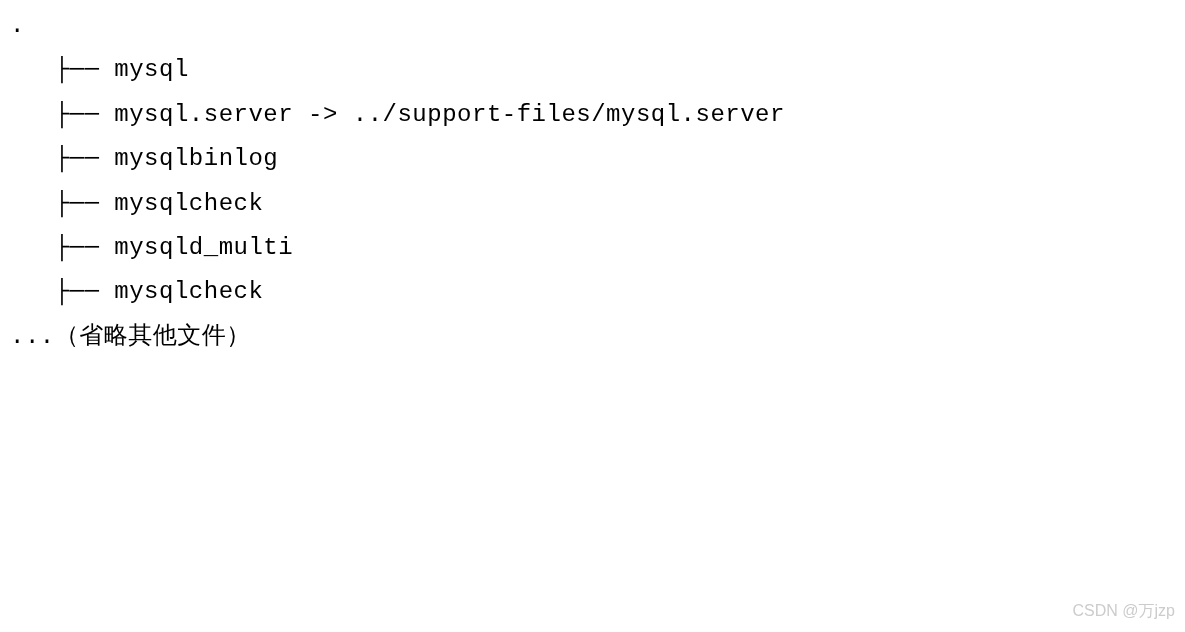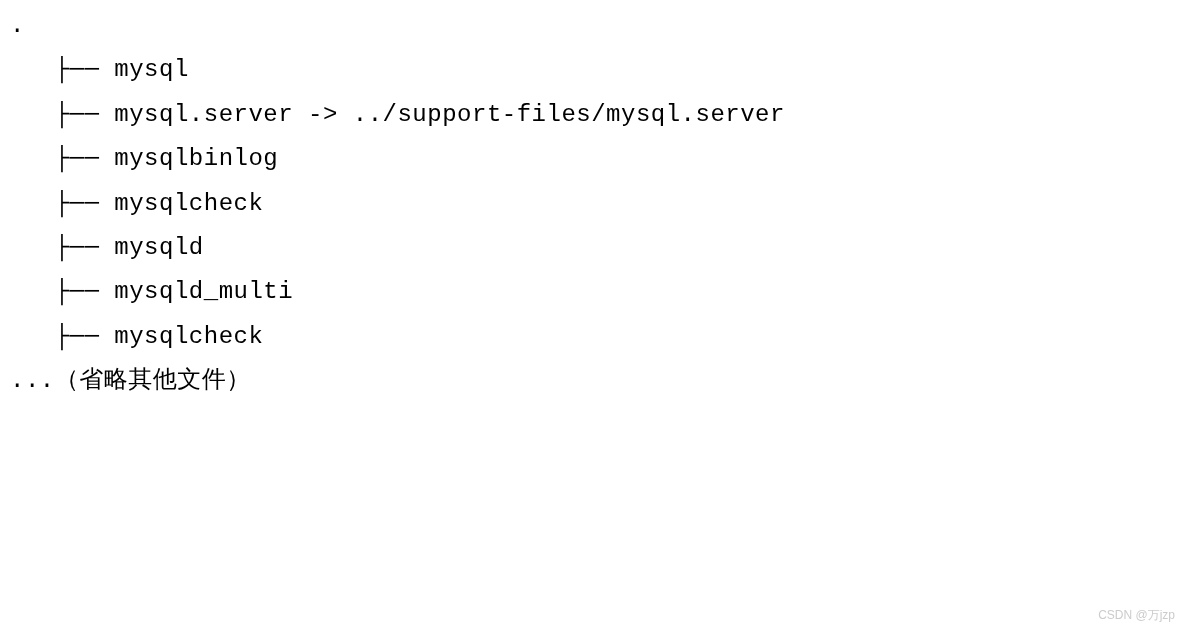--- a/index.html
+++ b/index.html
@@ -19,36 +19,35 @@
       padding: 4px 10px 0 10px;
     }
     .line {
       white-space: pre;
       letter-spacing: 0.5px;
     }
     .watermark {
       position: absolute;
       right: 10px;
       bottom: 6px;
-      font-size: 12px;
+      font-size: 16px;
       color: #cccccc;
       font-family: Arial, sans-serif;
       letter-spacing: 0;
     }
   </style>
 </head>
 <body>
 
 <div class="content">
   <div class="line">.</div>
   <div id="entries-container">
       <div class="line">   ├── mysql</div>
       <div class="line">   ├── mysql.server -&gt; ../support-files/mysql.server</div>
       <div class="line">   ├── mysqlbinlog</div>
       <div class="line">   ├── mysqlcheck</div>
-      <div class="line">   ├── mysqld</div>
       <div class="line">   ├── mysqld_multi</div>
       <div class="line">   ├── mysqlcheck</div>
     </div>
   <div class="line">...（省略其他文件）</div>
 </div>
 
 <div class="watermark">CSDN @万jzp</div>
 
 </body></html>

